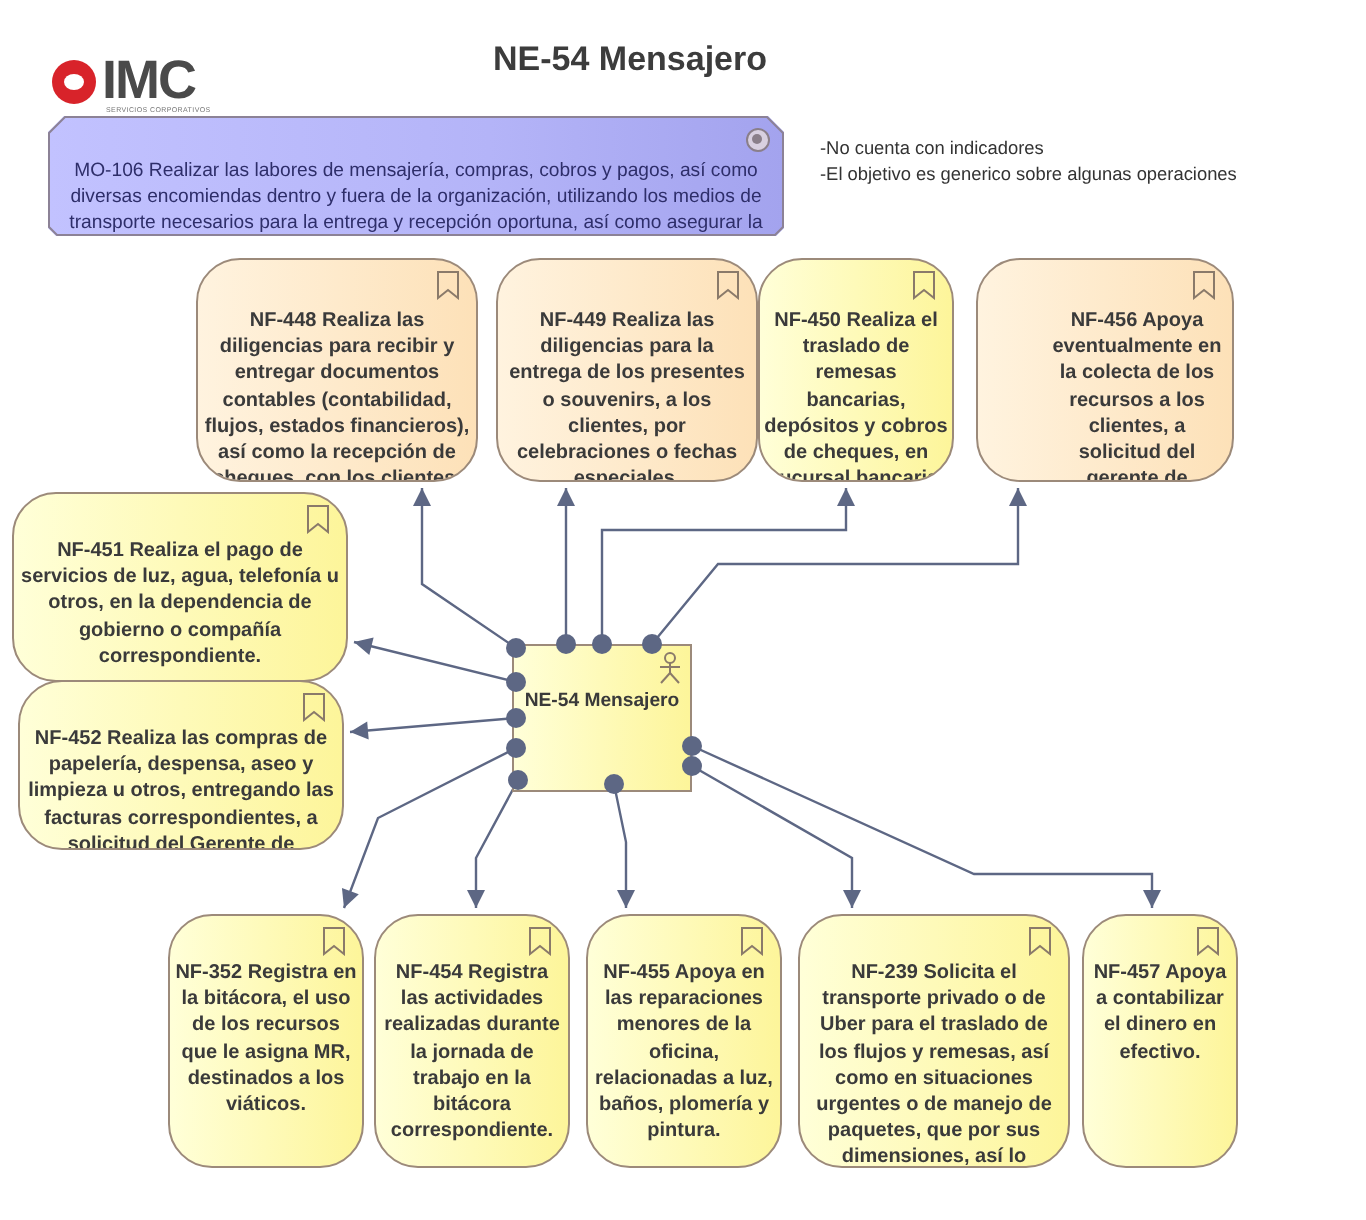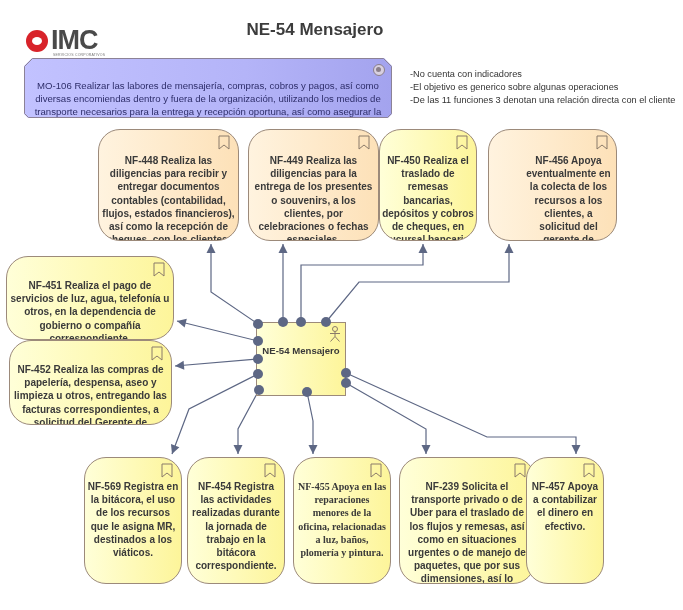--- a/index.html
+++ b/index.html
@@ -46,21 +46,20 @@
     <div class="goal-icon"></div>
     <div class="mo-text">MO-106 Realizar las labores de mensajería, compras, cobros y pagos, así como diversas encomiendas dentro y fuera de la organización, utilizando los medios de transporte necesarios para la entrega y recepción oportuna, así como asegurar la salvaguarda de l</div>
   </div>
   <svg class="abs mo-border" width="368" height="60" style="pointer-events:none;">
     <polygon points="8.5,0.5 359.5,0.5 367.5,8.5 367.5,55.5 363.5,59.5 4.5,59.5 0.5,55.5 0.5,8.5" fill="none" stroke="#8c8296" stroke-width="1"></polygon>
   </svg>
 
   <div class="abs notes">
     <div>-No cuenta con indicadores</div>
     <div>-El objetivo es generico sobre algunas operaciones</div>
-    <div>-De las 11 funciones 3 denotan una relación directa con el cliente</div>
   </div>
 
   <svg id="connectors" class="abs" style="left:0;top:0;" width="683" height="610">
       <g>
         <polyline points="258,324 211,292 211,244" fill="none" stroke="#5d6784" stroke-width="1.2"></polyline>
         <polygon points="211,244 206.5,253 215.5,253" fill="#5d6784"></polygon>
       </g>
       <g>
         <polyline points="283,322 283,244" fill="none" stroke="#5d6784" stroke-width="1.2"></polyline>
         <polygon points="283,244 278.5,253 287.5,253" fill="#5d6784"></polygon>
@@ -120,57 +119,57 @@
         <path d="M1,1 H11 V14 L6,10 L1,14 Z" fill="none" stroke="#8a7a6a" stroke-width="1"></path>
       </svg>
     <div class="txt" style="top:24px;">NF-450 Realiza el traslado de remesas bancarias, depósitos y cobros de cheques, en sucursal bancaria.</div>
   </div>
   <div class="node orange" style="left: 488px; top: 129px; width: 129px; height: 112px;">
     <svg class="flag" viewBox="0 0 12 15">
         <path d="M1,1 H11 V14 L6,10 L1,14 Z" fill="none" stroke="#8a7a6a" stroke-width="1"></path>
       </svg>
     <div class="txt" style="top:24px;margin-left:32px;">NF-456 Apoya eventualmente en la colecta de los recursos a los clientes, a solicitud del gerente de Administración</div>
   </div>
-  <div class="node yellow" style="left: 6px; top: 256px; width: 168px; height: 84px; padding-left: 33px;">
+  <div class="node yellow" style="left: 6px; top: 246px; width: 168px; height: 95px; padding-left: 33px;">
     <svg class="flag" viewBox="0 0 12 15">
         <path d="M1,1 H11 V14 L6,10 L1,14 Z" fill="none" stroke="#8a7a6a" stroke-width="1"></path>
       </svg>
     <div class="txt" style="top:22px;">NF-451 Realiza el pago de servicios de luz, agua, telefonía u otros, en la dependencia de gobierno o compañía correspondiente.</div>
   </div>
   <div class="node yellow" style="left: 9px; top: 340px; width: 163px; height: 85px;">
     <svg class="flag" viewBox="0 0 12 15">
         <path d="M1,1 H11 V14 L6,10 L1,14 Z" fill="none" stroke="#8a7a6a" stroke-width="1"></path>
       </svg>
     <div class="txt" style="top:22px;">NF-452 Realiza las compras de papelería, despensa, aseo y limpieza u otros, entregando las facturas correspondientes, a solicitud del Gerente de Administración.</div>
   </div>
   <div class="node yellow" style="left: 84px; top: 457px; width: 98px; height: 127px;">
     <svg class="flag" viewBox="0 0 12 15">
         <path d="M1,1 H11 V14 L6,10 L1,14 Z" fill="none" stroke="#8a7a6a" stroke-width="1"></path>
       </svg>
-    <div class="txt" style="top:22px;">NF-569 Registra en la bitácora, el uso de los recursos que le asigna MR, destinados a los viáticos.</div>
+    <div class="txt" style="top:22px;">NF-352 Registra en la bitácora, el uso de los recursos que le asigna MR, destinados a los viáticos.</div>
   </div>
   <div class="node yellow" style="left: 187px; top: 457px; width: 98px; height: 127px;">
     <svg class="flag" viewBox="0 0 12 15">
         <path d="M1,1 H11 V14 L6,10 L1,14 Z" fill="none" stroke="#8a7a6a" stroke-width="1"></path>
       </svg>
     <div class="txt" style="top:22px;">NF-454 Registra las actividades realizadas durante la jornada de trabajo en la bitácora correspondiente.</div>
   </div>
-  <div class="node yellow" style="left: 293px; top: 457px; width: 98px; height: 127px; font-family: Liberation Serif, serif;">
+  <div class="node yellow" style="left: 293px; top: 457px; width: 98px; height: 127px;">
     <svg class="flag" viewBox="0 0 12 15">
         <path d="M1,1 H11 V14 L6,10 L1,14 Z" fill="none" stroke="#8a7a6a" stroke-width="1"></path>
       </svg>
     <div class="txt" style="top:22px;">NF-455 Apoya en las reparaciones menores de la oficina, relacionadas a luz, baños, plomería y pintura.</div>
   </div>
   <div class="node yellow" style="left: 399px; top: 457px; width: 136px; height: 127px;">
     <svg class="flag" viewBox="0 0 12 15">
         <path d="M1,1 H11 V14 L6,10 L1,14 Z" fill="none" stroke="#8a7a6a" stroke-width="1"></path>
       </svg>
     <div class="txt" style="top:22px;">NF-239 Solicita el transporte privado o de Uber para el traslado de los flujos y remesas, así como en situaciones urgentes o de manejo de paquetes, que por sus dimensiones, así lo requieran.</div>
   </div>
-  <div class="node yellow" style="left: 526px; top: 457px; width: 78px; height: 127px;">
+  <div class="node yellow" style="left: 541px; top: 457px; width: 78px; height: 127px;">
     <svg class="flag" viewBox="0 0 12 15">
         <path d="M1,1 H11 V14 L6,10 L1,14 Z" fill="none" stroke="#8a7a6a" stroke-width="1"></path>
       </svg>
     <div class="txt" style="top:22px;">NF-457 Apoya a contabilizar el dinero en efectivo.</div>
   </div>
 
   <div class="central">
     <svg class="actor" viewBox="0 0 12 16">
       <circle cx="6" cy="3" r="2.5" fill="none" stroke="#8a7a6a" stroke-width="1"></circle>
       <line x1="6" y1="5.5" x2="6" y2="10.5" stroke="#8a7a6a" stroke-width="1"></line>

